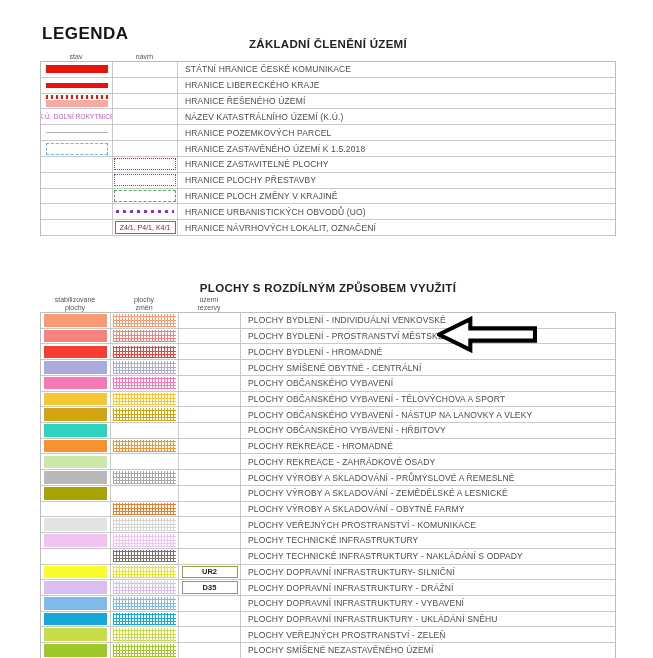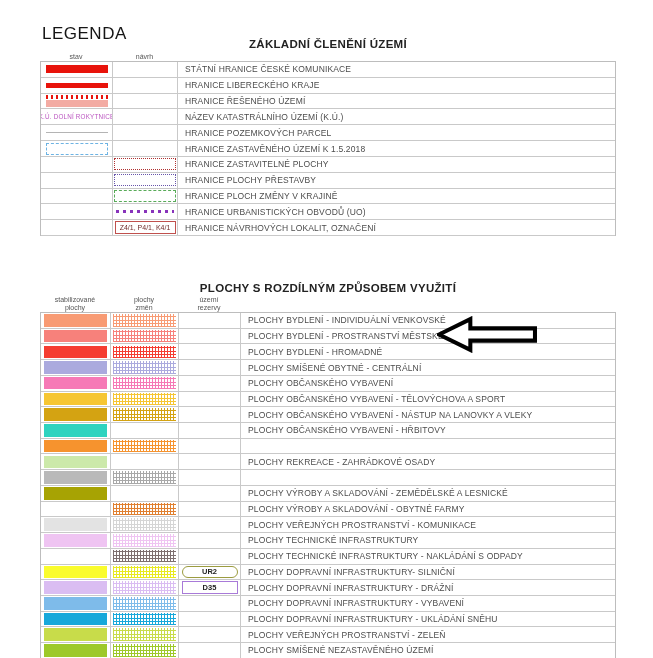--- a/index.html
+++ b/index.html
@@ -1,18 +1,18 @@
 <!DOCTYPE html>
 <html><head>
 <meta charset="utf-8">
 <style>
   html,body{margin:0;padding:0}
   body{width:653px;height:658px;background:#fff;position:relative;overflow:hidden;
        font-family:"Liberation Sans",sans-serif;}
-  #legend-title{position:absolute;left:42px;top:24px;font-size:17px;font-weight:normal;
+  #legend-title{position:absolute;left:42px;top:24px;font-size:17px;font-weight:bold;
        letter-spacing:.5px;color:#151515}
   .sec{position:absolute;left:40px;width:576px}
   #sec1{top:38px}
   #sec2{top:282px}
   .sec-title{font-weight:bold;font-size:11.5px;color:#222;text-align:center;
        letter-spacing:.3px;height:12px;line-height:12px;margin-bottom:2px}
   .colhead{display:flex;font-size:7px;color:#555}
   #sec1 .colhead{height:9px;align-items:flex-end}
   #sec2 .colhead{height:16px;align-items:flex-end}
   .colhead span{display:block;text-align:center;white-space:pre-line;line-height:1.12}
@@ -229,37 +229,39 @@
         <div class="cell c-label">PLOCHY OBČANSKÉHO VYBAVENÍ - HŘBITOVY</div>
       </div>
       <div class="row r2">
         <div class="cell s2-c1">
           <div class="sw-solid" style="background: rgb(246, 147, 46);"></div>
         </div>
         <div class="cell s2-c2">
           <div class="sw-grid" style="background-image: repeating-linear-gradient(90deg, rgb(246, 147, 46) 0px, rgb(246, 147, 46) 1px, transparent 1px, transparent 3px), repeating-linear-gradient(0deg, rgb(246, 147, 46) 0px, rgb(246, 147, 46) 1px, transparent 1px, transparent 3.2px);"></div>
         </div>
         <div class="cell s2-c3"></div>
+        <div class="cell c-label">PLOCHY REKREACE - HROMADNÉ</div>
       </div>
       <div class="row r2">
         <div class="cell s2-c1">
           <div class="sw-solid" style="background: rgb(204, 233, 170);"></div>
         </div>
         <div class="cell s2-c2"></div>
         <div class="cell s2-c3"></div>
         <div class="cell c-label">PLOCHY REKREACE - ZAHRÁDKOVÉ OSADY</div>
       </div>
       <div class="row r2">
         <div class="cell s2-c1">
           <div class="sw-solid" style="background: rgb(185, 185, 185);"></div>
         </div>
         <div class="cell s2-c2">
           <div class="sw-grid" style="background-image: repeating-linear-gradient(90deg, rgb(168, 168, 168) 0px, rgb(168, 168, 168) 1px, transparent 1px, transparent 3px), repeating-linear-gradient(0deg, rgb(168, 168, 168) 0px, rgb(168, 168, 168) 1px, transparent 1px, transparent 3.2px);"></div>
         </div>
         <div class="cell s2-c3"></div>
+        <div class="cell c-label">PLOCHY VÝROBY A SKLADOVÁNÍ - PRŮMYSLOVÉ A ŘEMESLNÉ</div>
       </div>
       <div class="row r2">
         <div class="cell s2-c1">
           <div class="sw-solid" style="background: rgb(167, 163, 3);"></div>
         </div>
         <div class="cell s2-c2"></div>
         <div class="cell s2-c3"></div>
         <div class="cell c-label">PLOCHY VÝROBY A SKLADOVÁNÍ - ZEMĚDĚLSKÉ A LESNICKÉ</div>
       </div>
       <div class="row r2">
@@ -299,21 +301,21 @@
         <div class="cell c-label">PLOCHY TECHNICKÉ INFRASTRUKTURY - NAKLÁDÁNÍ S ODPADY</div>
       </div>
       <div class="row r2">
         <div class="cell s2-c1">
           <div class="sw-solid" style="background: rgb(250, 252, 45);"></div>
         </div>
         <div class="cell s2-c2">
           <div class="sw-grid" style="background-image: repeating-linear-gradient(90deg, rgb(232, 234, 32) 0px, rgb(232, 234, 32) 1px, transparent 1px, transparent 3px), repeating-linear-gradient(0deg, rgb(232, 234, 32) 0px, rgb(232, 234, 32) 1px, transparent 1px, transparent 3.2px);"></div>
         </div>
         <div class="cell s2-c3">
-          <div class="rez-box" style="border-color: rgb(156, 156, 64); border-radius: 6px;">UR2</div>
+          <div class="rez-box" style="border-color: rgb(156, 156, 64);">UR2</div>
         </div>
         <div class="cell c-label">PLOCHY DOPRAVNÍ INFRASTRUKTURY- SILNIČNÍ</div>
       </div>
       <div class="row r2">
         <div class="cell s2-c1">
           <div class="sw-solid" style="background: rgb(218, 189, 242);"></div>
         </div>
         <div class="cell s2-c2">
           <div class="sw-grid" style="background-image: repeating-linear-gradient(90deg, rgb(218, 189, 242) 0px, rgb(218, 189, 242) 1px, transparent 1px, transparent 3px), repeating-linear-gradient(0deg, rgb(218, 189, 242) 0px, rgb(218, 189, 242) 1px, transparent 1px, transparent 3.2px);"></div>
         </div>

